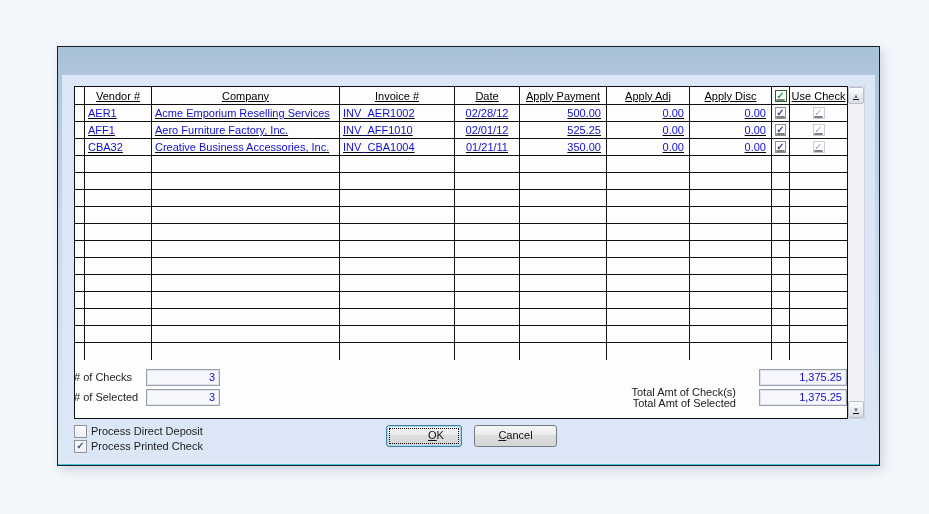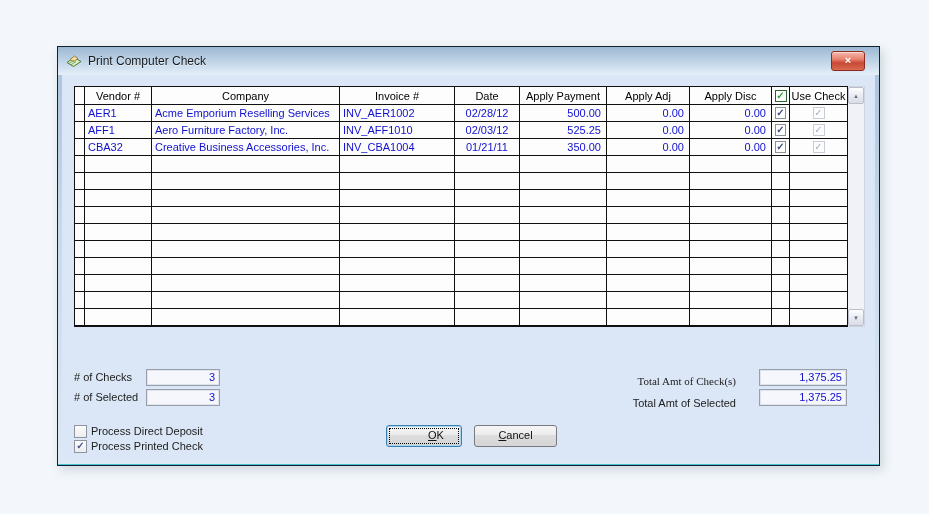--- a/index.html
+++ b/index.html
@@ -33,22 +33,22 @@
     color:#fff;font-size:11px;font-weight:bold;text-align:center;line-height:16px;
     box-shadow: inset 0 1px 0 rgba(255,255,255,.5);
     cursor:default;
   }
   .client{
     position:absolute;left:4px;top:28px;right:4px;bottom:4px;
     background:#dbe7f6;
   }
   
   .tablewrap{
-    position:absolute;left:12px;top:11px;width:791px;height:241px;
-    display:flex;align-items:stretch;background:#fff;
+    position:absolute;left:12px;top:11px;width:791px;height:333px;
+    display:flex;align-items:stretch;background:#fff;text-decoration:underline;
   }
   .tgrid{
     width:774px;border:1px solid #101010;box-sizing:border-box;background:#fdfdfe;
     overflow:hidden;
   }
   .trow{
     display:grid;
     grid-template-columns:10px 67px 188px 115px 65px 87px 83px 82px 18px 57px;
     height:17px;box-sizing:border-box;border-bottom:1px solid #101010;
     background:#fdfdfe;
@@ -119,31 +119,20 @@
     box-shadow: inset 0 0 0 1px #a8d4ec;
     outline:1px dotted #000;outline-offset:-4px;
   }
   .btn .u{text-decoration:underline;}
 </style>
 </head>
 <body>
 
 <div class="dialog">
 
-  <div class="titlebar">
-    <svg class="title-icon" viewBox="0 0 16 16">
-      <path d="M1 9.5 L8 4.5 L15 8.5 L7.5 13.5 Z" fill="#d8ecc0" stroke="#4a7a3a" stroke-width="1"></path>
-      <path d="M4 6.5 l4.5 -3.5 3.5 2.5 -4.5 3.2 Z" fill="#efe0a2" stroke="#8a6a20" stroke-width="0.8"></path>
-      <path d="M3 10.5 l5 -3.2 M5 11.8 l5 -3.2" stroke="#6a9a5a" stroke-width="0.8" fill="none"></path>
-    </svg>
-    <span class="title-text">Print Computer Check</span>
-    <div class="close-btn">
-      <span>×</span>
-    </div>
-  </div>
 
   <div class="client">
 
     <div class="tablewrap">
       <div class="tgrid">
         <div class="trow thead">
           <div class="c sel"></div>
           <div class="c">Vendor #</div>
           <div class="c">Company</div>
           <div class="c">Invoice #</div>
@@ -178,21 +167,21 @@
                 <span class="chk">✓</span>
               </span>
           </div>
         </div>
 
         <div class="trow">
           <div class="c sel"></div>
           <div class="c">AFF1</div>
           <div class="c">Aero Furniture Factory, Inc.</div>
           <div class="c">INV_AFF1010</div>
-          <div class="c ctr">02/03/12</div>
+          <div class="c ctr">02/01/12</div>
           <div class="c num">525.25</div>
           <div class="c num">0.00</div>
           <div class="c num">0.00</div>
           <div class="c ctr">
             <span class="cb">
                 <span class="chk">✓</span>
               </span>
           </div>
           <div class="c ctr">
             <span class="cb ghost">
@@ -388,21 +377,21 @@
           <span>▼</span>
         </div>
       </div>
     </div>
 
     <div class="lbl" style="left:12px;top:294px;"># of Checks</div>
     <div class="field" style="left:84px;top:294px;width:74px;">3</div>
     <div class="lbl" style="left:12px;top:314px;"># of Selected</div>
     <div class="field" style="left:84px;top:314px;width:74px;">3</div>
 
-    <div class="lbl r" style="left:474px;top:298px;font-family:Liberation Serif, serif;">Total Amt of Check(s)</div>
+    <div class="lbl r" style="left:474px;top:309px;">Total Amt of Check(s)</div>
     <div class="field" style="left:697px;top:294px;width:88px;">1,375.25</div>
     <div class="lbl r" style="left:474px;top:320px;">Total Amt of Selected</div>
     <div class="field" style="left:697px;top:314px;width:88px;">1,375.25</div>
 
     <div class="optrow" style="left:12px;top:349px;">
       <span class="optbox"></span>
       <span class="optlbl">Process Direct Deposit</span>
     </div>
     <div class="optrow" style="left:12px;top:364px;">
       <span class="optbox">

